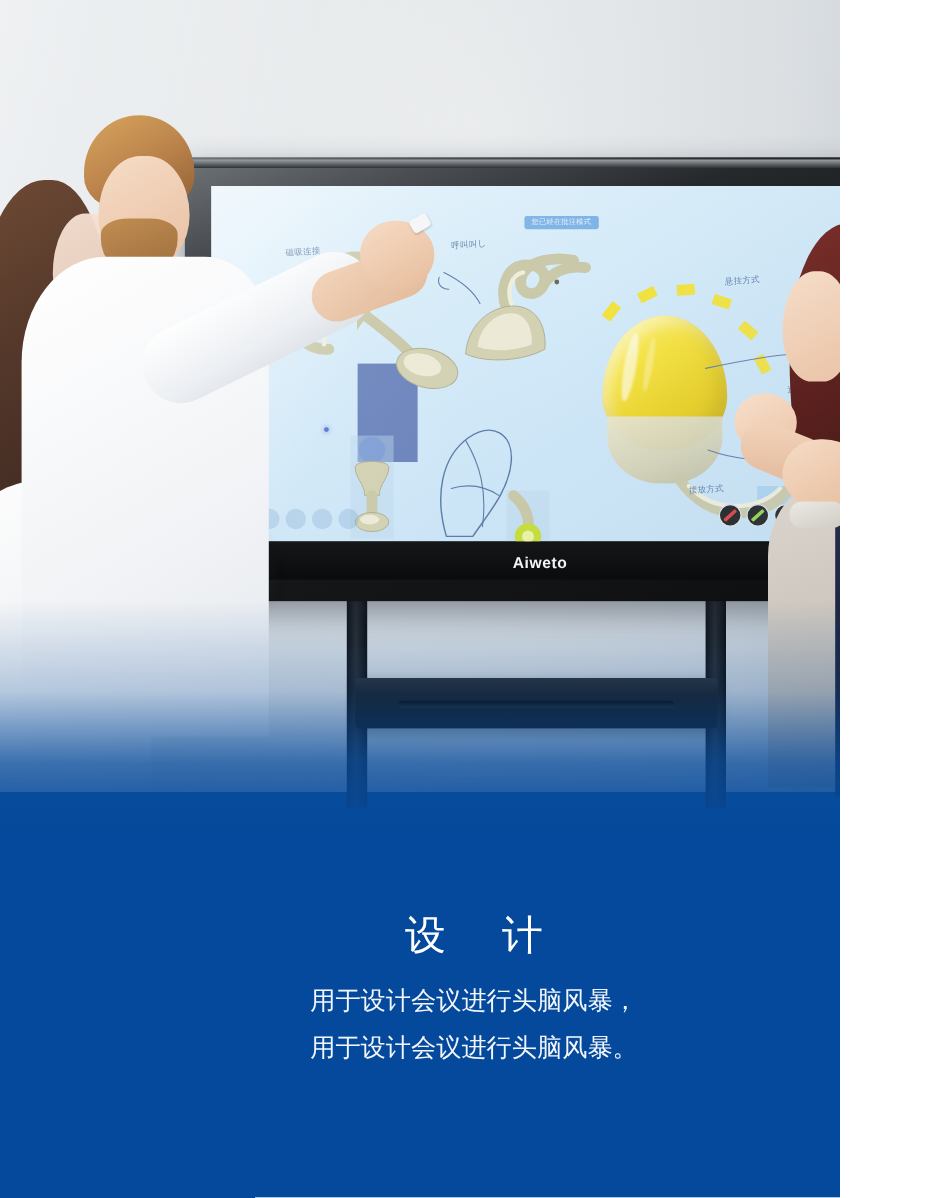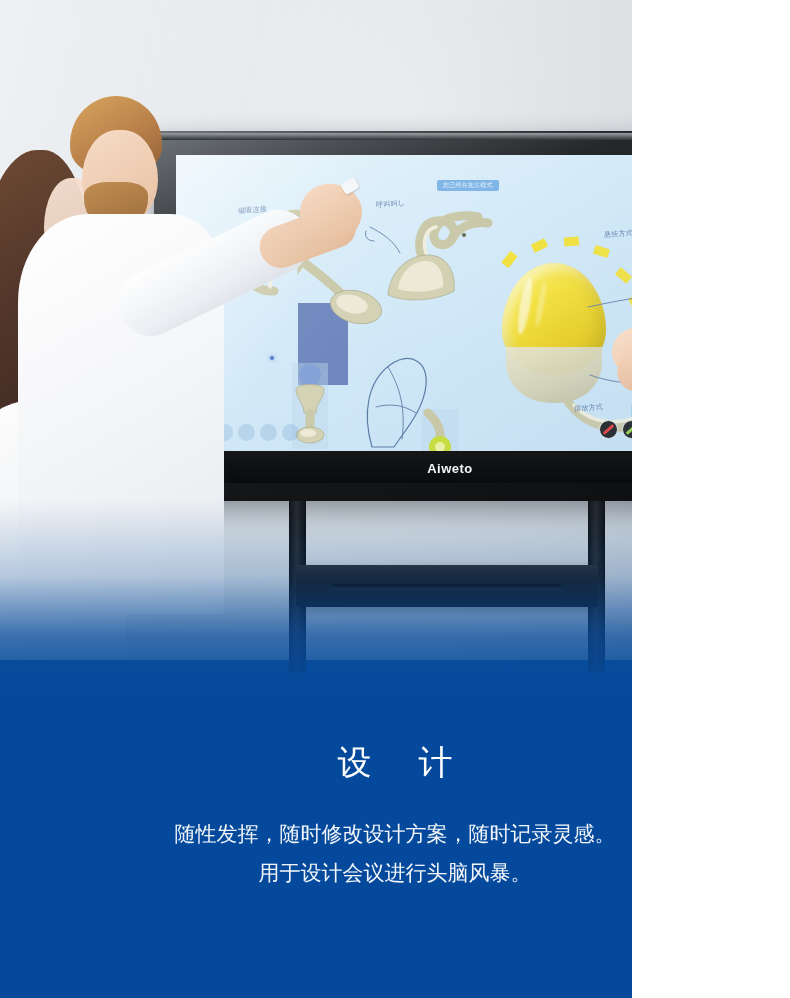--- a/index.html
+++ b/index.html
@@ -1,17 +1,17 @@
 <!DOCTYPE html>
 <html><head>
 <meta charset="utf-8">
 <style>
   html,body{margin:0;padding:0;background:#fff;}
   body{width:790px;height:998px;font-family:"Liberation Sans","DejaVu Sans",sans-serif;overflow:hidden;}
-  .page{position:relative;width:632px;height:998px;overflow:hidden;}
+  .page{position:relative;width:700px;height:998px;overflow:hidden;}
 
   
   .scene{position:absolute;left:0;top:0;width:790px;height:700px;overflow:hidden;
          background:linear-gradient(180deg,#e7eaec 0%,#e3e7ea 45%,#dfe4e8 62%,#cdd8e6 72%,#9fb8d8 80%,#2f63ab 88%,#0a4d9c 95%);}
   .wall{position:absolute;left:0;top:0;width:790px;height:660px;
         background:radial-gradient(ellipse at 52% 18%,#eef0f1 0%,#e6e9eb 40%,#dce1e5 70%,#d2d9df 100%);}
   .wall-shadow{position:absolute;left:0;top:0;width:790px;height:660px;
         background:linear-gradient(100deg,rgba(255,255,255,.55) 0%,rgba(255,255,255,0) 30%,rgba(120,135,150,.10) 75%,rgba(90,105,125,.20) 100%);}
   .scene-fade{position:absolute;left:0;bottom:0;width:790px;height:200px;
         background:linear-gradient(180deg,rgba(10,77,156,0) 0%,rgba(10,77,156,.25) 38%,rgba(10,77,156,.78) 68%,#04499b 100%);}
@@ -83,21 +83,21 @@
         background:linear-gradient(180deg,#000,#232629);opacity:.8;}
 
   
   .person{position:absolute;}
   .hair{position:absolute;border-radius:48% 48% 40% 40%/55% 55% 45% 45%;}
   .skin{position:absolute;border-radius:46% 46% 42% 42%/54% 54% 46% 46%;}
   .shirt{position:absolute;}
 
   
   .promo{position:absolute;left:0;top:700px;width:790px;height:298px;background:#04499b;}
-  .promo-title{position:absolute;left:0;top:40px;width:790px;text-align:center;
+  .promo-title{position:absolute;left:0;top:57px;width:790px;text-align:center;
         color:#ffffff;font-size:34px;letter-spacing:18px;text-indent:18px;font-weight:400;
         font-family:"DejaVu Sans","Liberation Sans",sans-serif;}
   .promo-body{position:absolute;left:0;top:115px;width:790px;text-align:center;
         color:#f2f6fb;font-size:21px;line-height:39px;font-weight:400;
         font-family:"DejaVu Sans","Liberation Sans",sans-serif;}
   .promo-body div{white-space:nowrap;}
 </style>
 </head>
 <body>
 
@@ -298,18 +298,18 @@
       <div style="position:absolute;left:-54px;top:290px;width:46px;height:22px;border-radius:10px;
                   background:linear-gradient(160deg,#ece9e4,#cfcbc4);"></div>
     </div>
 
     <div class="scene-fade"></div>
   </div>
 
   <div class="promo">
     <div class="promo-title">设 计</div>
     <div class="promo-body">
-      <div>随性发挥，随时修改设计方案，随时记录灵感。</div>
+      <div>用于设计会议进行头脑风暴，</div>
       <div>用于设计会议进行头脑风暴。</div>
     </div>
   </div>
 
 </div>
 
 </body></html>

